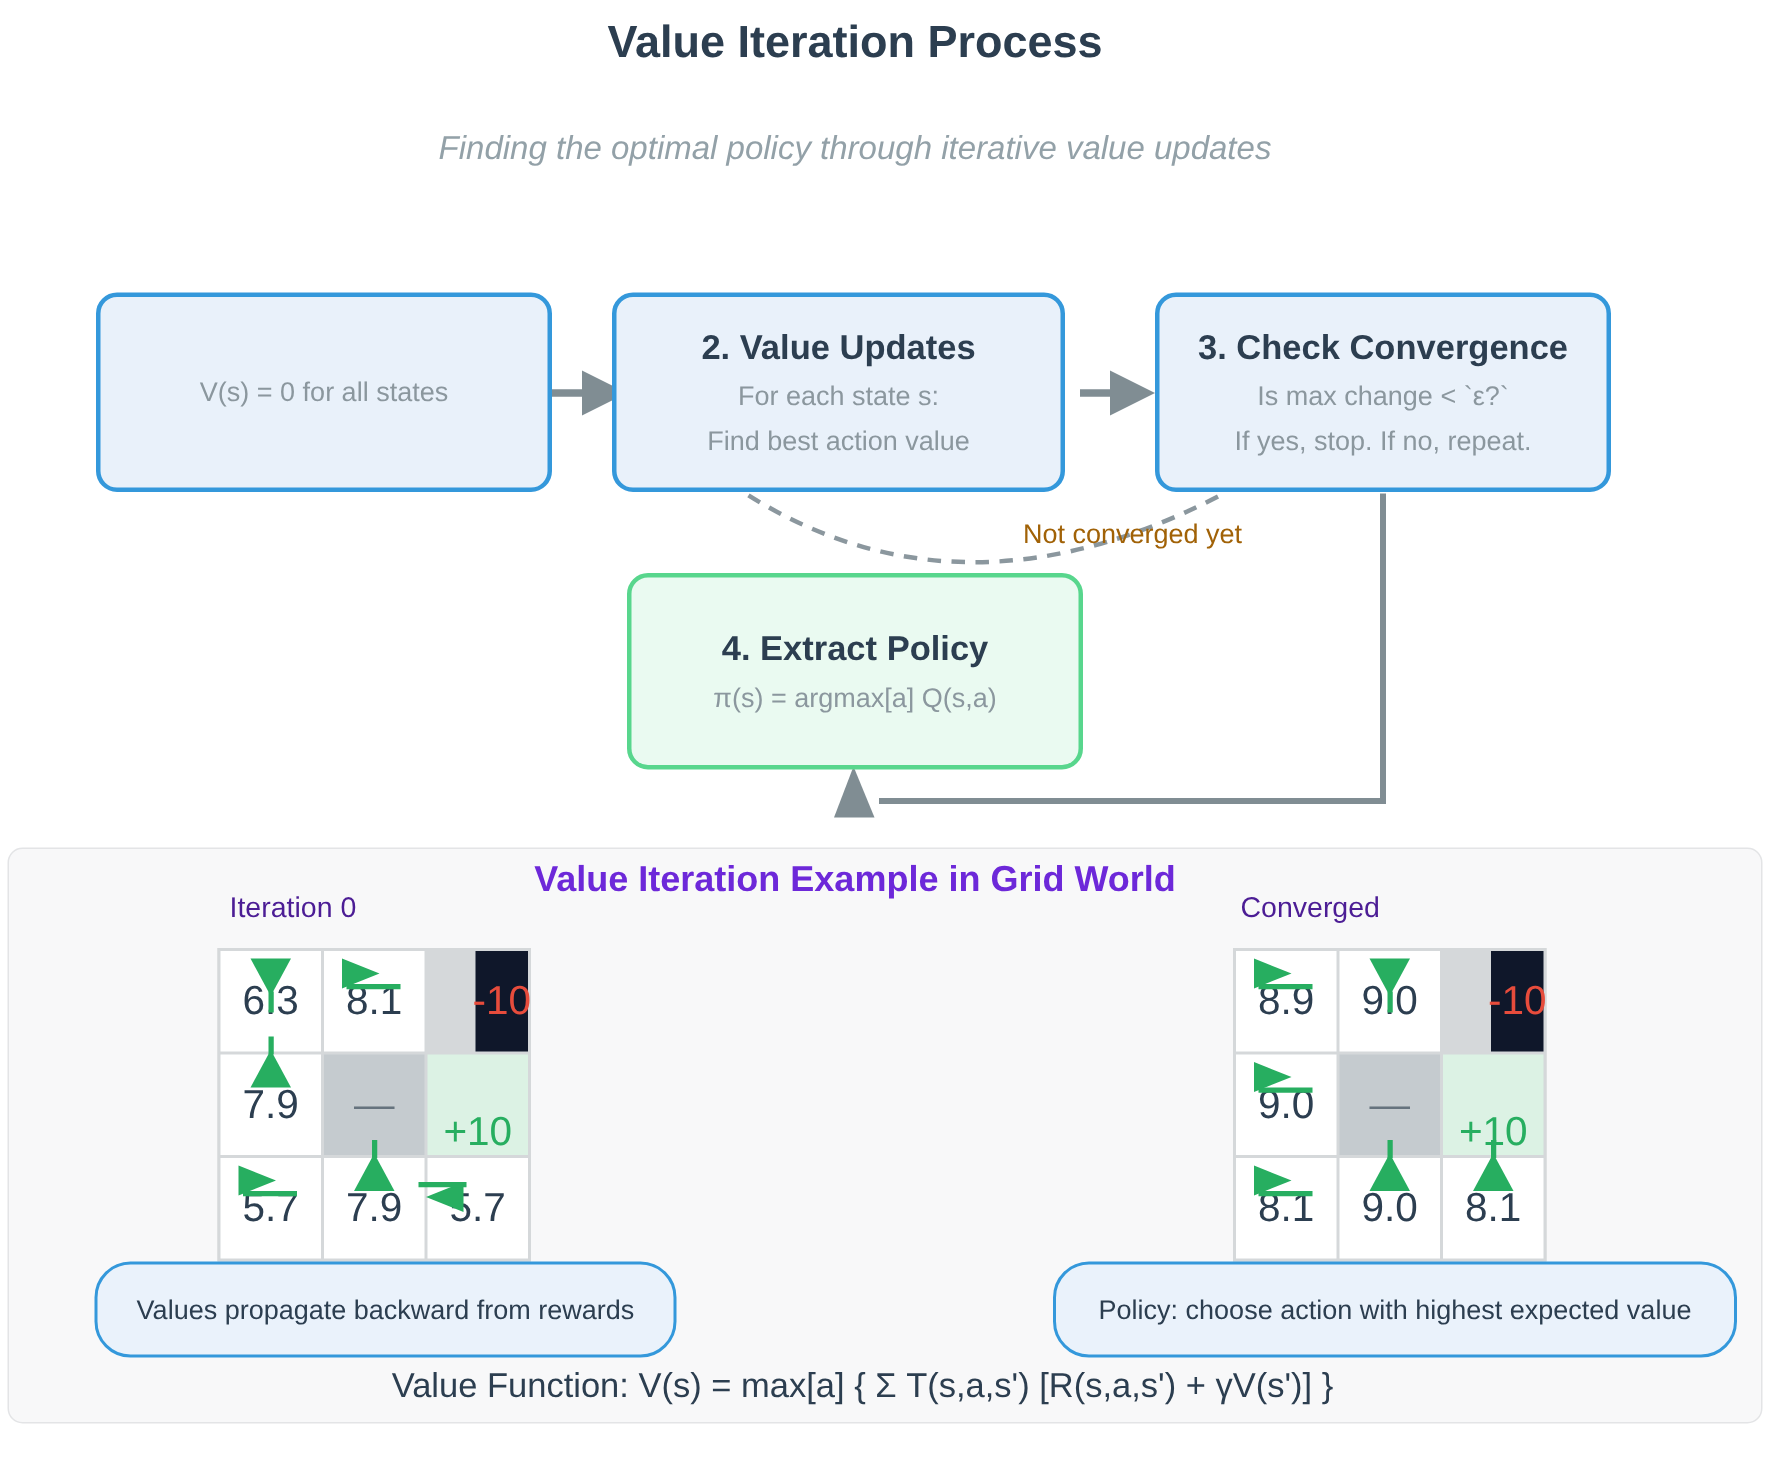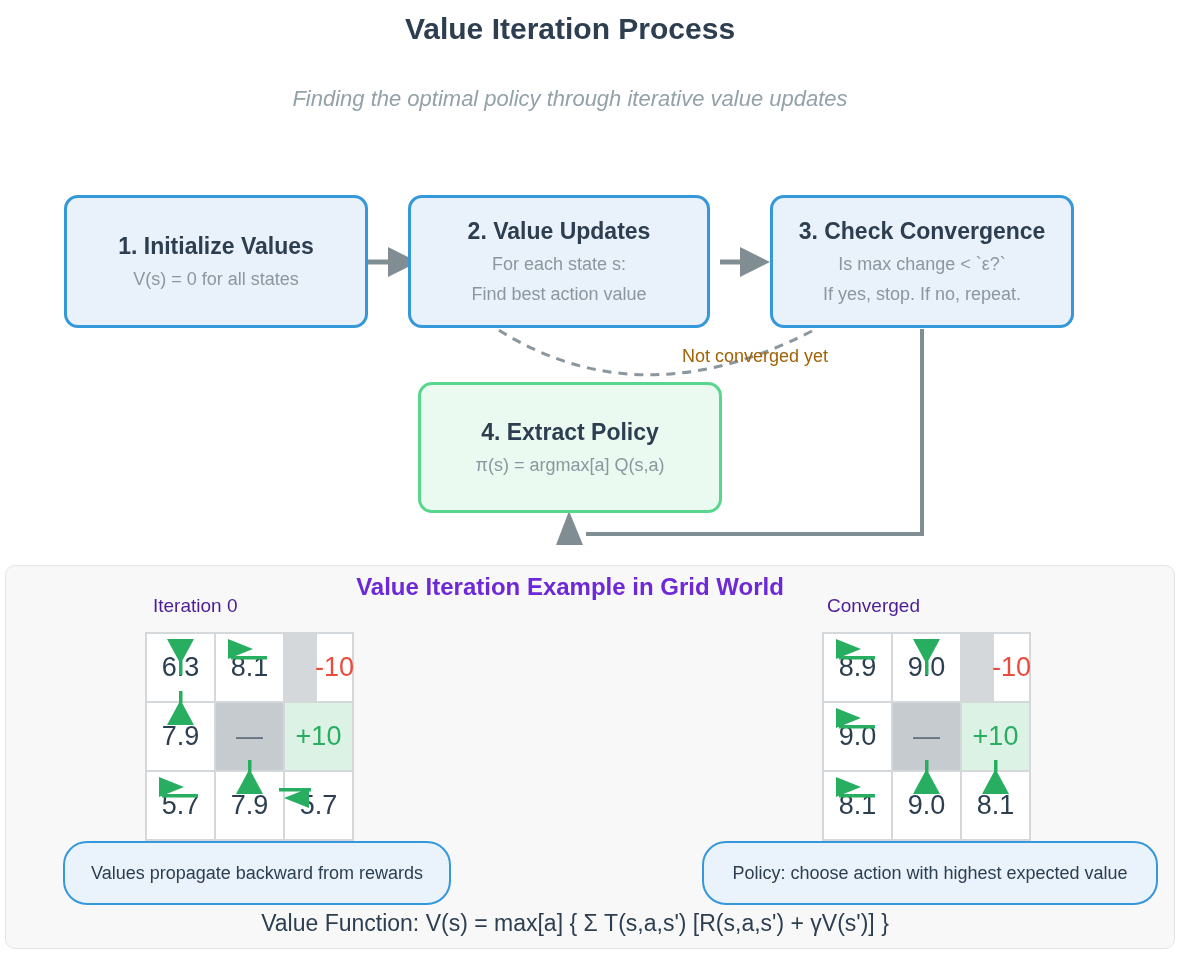--- a/index.html
+++ b/index.html
@@ -41,22 +41,22 @@
   #label-left  { left:153px; top:595px; }
   #label-right { left:827px; top:595px; }
 
   .grid { display:grid; grid-template-columns:repeat(3,67px);
     grid-template-rows:repeat(3,67px); gap:2px; background:#d5d8da;
     border:2px solid #d5d8da; }
   #grid-0 { left:145px; top:632px; }
   #grid-1 { left:822px; top:632px; }
   .cell { position:relative; background:#ffffff; display:flex; align-items:center;
     justify-content:center; font-size:27px; color:#2c3e50; }
-  .cell.penalty { background:#ffffff; color:#e74c3c;margin-left:32px; }
-  .cell.reward  { background:#dcf2e4; color:#27ae60; }
+  .cell.penalty { background:#0f172a; color:#e74c3c;margin-left:32px; }
+  .cell.reward  { background:#dcf2e4; color:#27ae60;align-items:flex-end; }
   .cell.wall    { background:#c5cbcf; color:#66737e; }
   .cell svg.parrow { position:absolute; z-index:3; pointer-events:none; overflow:visible; }
   .parrow-right { left:12px; top:5px; }
   .parrow-down  { left:20px; top:5px; }
   .parrow-up    { left:20px; top:-12px; }
   .parrow-left  { left:-12px; top:13px; }
 
   .pill { box-sizing:border-box; height:64px; border:2px solid #3498db;
     border-radius:24px; background:#eaf2fb; display:flex; align-items:center;
     justify-content:center; font-size:18px; color:#2c3e50; }
@@ -87,21 +87,20 @@
       <path d="M 922 329 L 922 534 L 586 534" stroke-width="4"></path>
       <polygon points="569,511 556,545 583,545" fill="#808d93" stroke="none"></polygon>
     </g>
     <g fill="none" stroke="#8b979e">
       <path d="M 812 331 Q 610 435 448 292" stroke-width="3" stroke-dasharray="9 7"></path>
       <polygon points="420,268 451,277 438,297" fill="#8b979e" stroke="none"></polygon>
     </g>
   </svg>
 
   <div class="abs fbox blue" id="box1">
-    <div class="ftitle">1. Initialize Values</div>
     <div class="fline">V(s) = 0 for all states</div>
   </div>
   <div class="abs fbox blue" id="box2">
     <div class="ftitle">2. Value Updates</div>
     <div class="fline">For each state s:</div>
     <div class="fline">Find best action value</div>
   </div>
   <div class="abs fbox blue" id="box3">
     <div class="ftitle">3. Check Convergence</div>
     <div class="fline">Is max change &lt; `ε?`</div>

